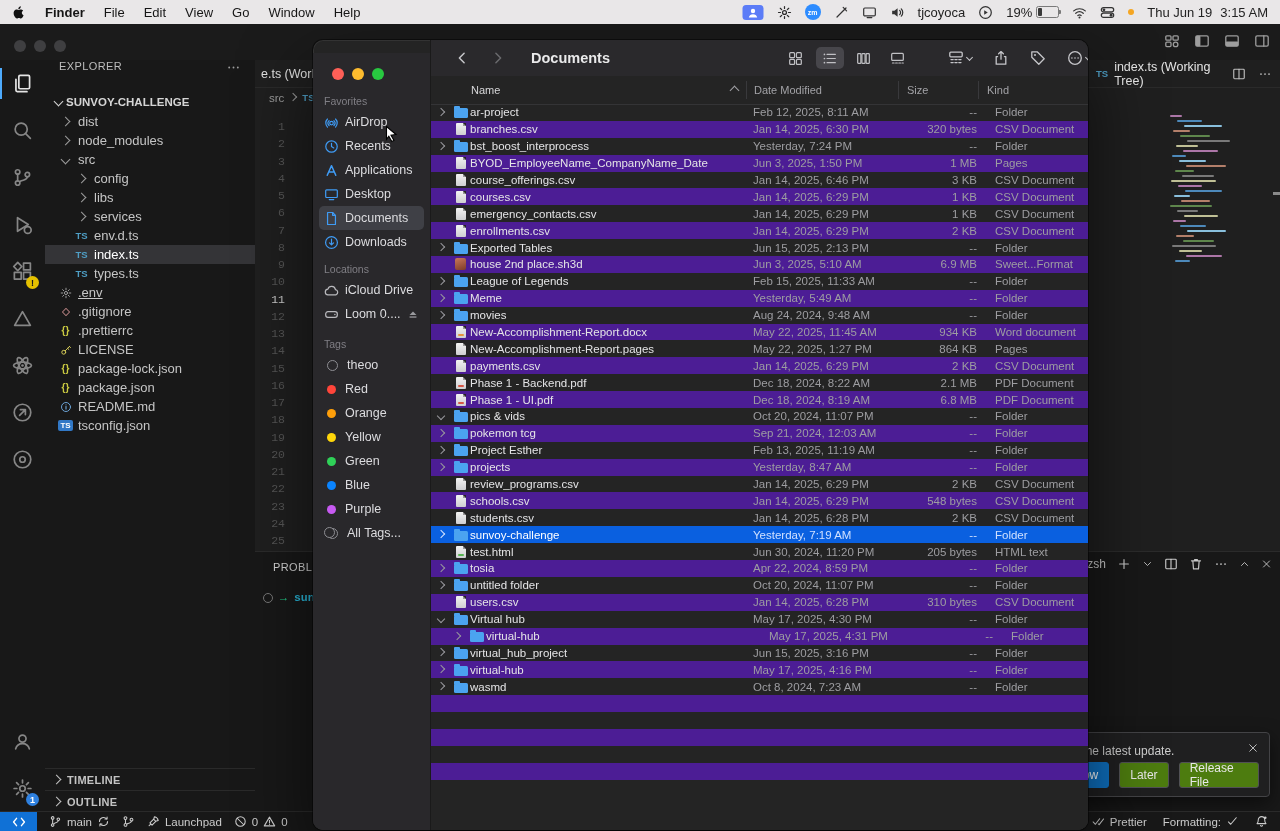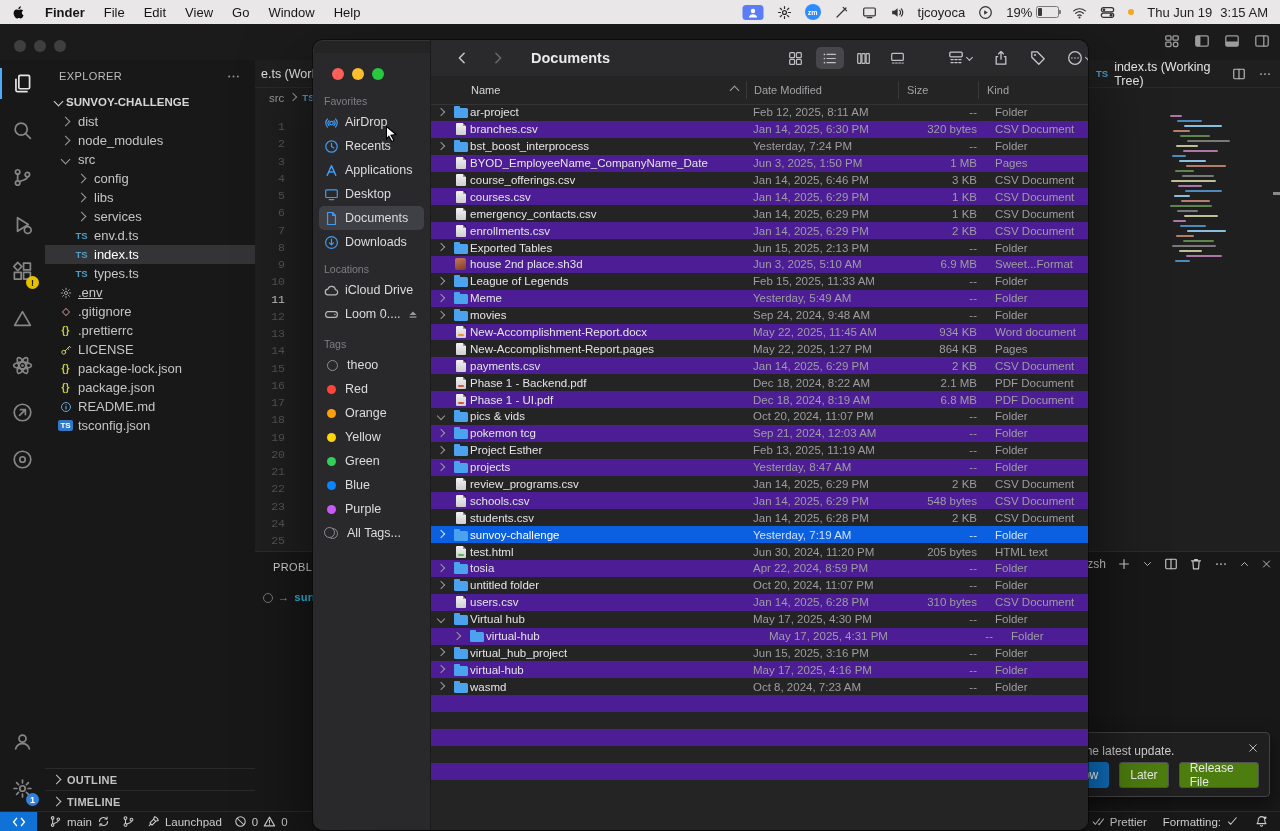--- a/index.html
+++ b/index.html
@@ -39,21 +39,21 @@
   .vs-act{position:relative;width:45px;height:47px;display:flex;align-items:center;justify-content:center;color:#868686;}
   .vs-act .ico{width:21px;height:21px;}
   .vs-act.active{color:#e4e4e4;}
   .vs-act.active::before{content:'';position:absolute;left:0;top:8px;bottom:8px;width:2px;background:#4daafc;}
   .vs-act .badge{position:absolute;right:6px;bottom:6px;min-width:13px;height:13px;border-radius:50%;
     background:#e5c100;color:#1b1b1b;font-size:9px;font-weight:700;display:flex;align-items:center;justify-content:center;}
   .vs-act .badge.blue{background:#2f81e0;color:#fff;}
   .vs-act-bottom{margin-top:auto;}
 
   .vs-sidebar{position:absolute;top:36px;left:45px;width:210px;bottom:19px;background:#181818;border-right:1px solid #2a2a2a;color:#cccccc;}
-  .vs-sb-head{display:flex;align-items:center;height:32px;padding:0 14px;font-size:11px;letter-spacing:.4px;color:#bdbdbd;}
+  .vs-sb-head{display:flex;height:32px;padding:0 14px;font-size:11px;letter-spacing:.4px;color:#bdbdbd;}
   .vs-sb-head .dots{margin-left:auto;color:#9d9d9d;width:15px;height:15px;}
   .vs-proj{display:flex;align-items:center;gap:4px;height:20px;padding-left:6px;font-size:11.5px;font-weight:700;color:#d5d5d5;}
   .vs-tree{font-size:13px;}
   .vs-row{display:flex;align-items:center;height:19px;color:#c5c5c5;cursor:default;white-space:nowrap;}
   .vs-row.sel{background:#343437;color:#fff;}
   .vs-row .tico{width:17px;display:flex;justify-content:center;margin-right:4px;color:#9d9d9d;}
   .chev{display:inline-block;width:6px;height:6px;border-right:1.4px solid currentColor;border-bottom:1.4px solid currentColor;
     transform:rotate(-45deg);margin-top:-1px;}
   .chev.down{transform:rotate(45deg);}
   .ts-txt{color:#4f9fc6;font-size:9.5px;font-weight:700;}
@@ -538,25 +538,25 @@
           <div class="vs-row" style="padding-left: 12px;">
             <span class="tico">
               <span class="ts-box">TS</span>
             </span>
             <span>tsconfig.json</span>
           </div>
         </div>
       <div class="vs-sb-foot">
         <div class="frow">
             <span class="chev"></span>
-            <span>OUTLINE</span>
+            <span>TIMELINE</span>
           </div>
         <div class="frow">
             <span class="chev"></span>
-            <span>TIMELINE</span>
+            <span>OUTLINE</span>
           </div>
       </div>
     </div>
 
     <div class="vs-editor">
       <div class="vs-tabs">
         <div class="vs-tab-left">
           <span>e.ts (Worki</span>
         </div>
         <div class="vs-tab-right">
@@ -1174,21 +1174,21 @@
             <span class="fkind">Folder</span>
           </div>
           <div class="f-row">
             <span class="disc">
               <span class="chev"></span>
             </span>
             <span class="ficon">
               <span class="i-folder"></span>
             </span>
             <span class="fname">movies</span>
-            <span class="fdate">Sep 24, 2024, 9:48 AM</span>
+            <span class="fdate">Aug 24, 2024, 9:48 AM</span>
             <span class="fsize">--</span>
             <span class="fkind">Folder</span>
           </div>
           <div class="f-row alt">
             <span class="disc"></span>
             <span class="ficon">
               <span class="i-page word"></span>
             </span>
             <span class="fname">New-Accomplishment-Report.docx</span>
             <span class="fdate">May 22, 2025, 11:45 AM</span>

